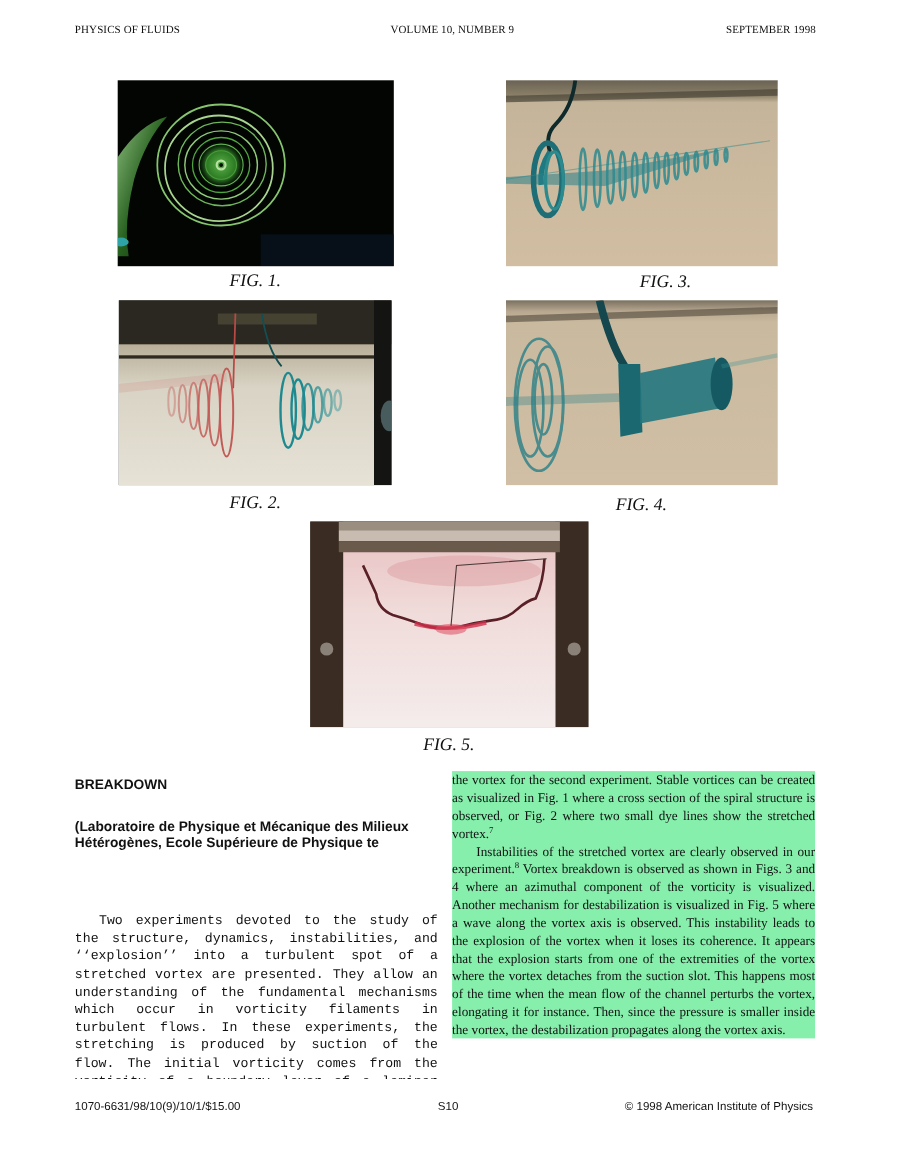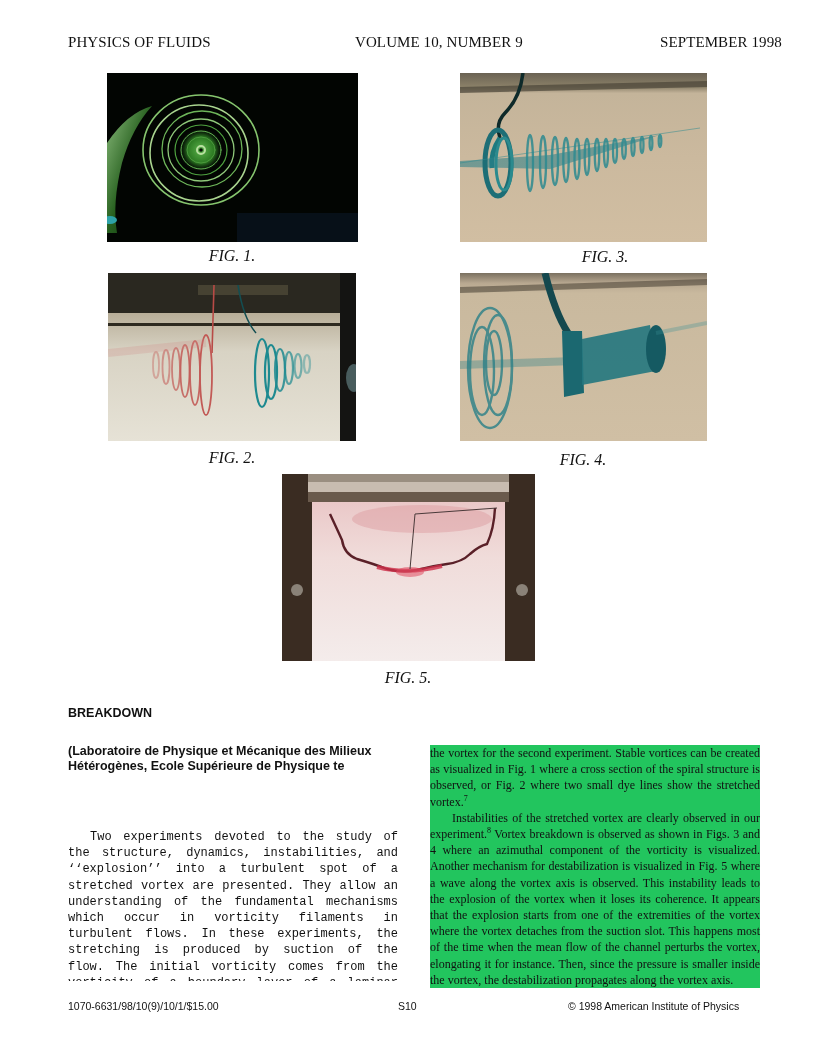--- a/index.html
+++ b/index.html
@@ -1,20 +1,20 @@
 <!DOCTYPE html>
 <html><head>
 <meta charset="utf-8">
 <style>
   html, body { margin:0; padding:0; background:#fff; }
   body { width:816px; height:1056px; position:relative; overflow:hidden; color:#111; }
   .serif { font-family: "Liberation Serif", "DejaVu Serif", serif; }
   .sans { font-family: "Liberation Sans", "DejaVu Sans", sans-serif; }
   .abs { position:absolute; }
-  .hdr { top:34px; font-size:15px; letter-spacing:0.1px; }
+  .hdr { top:22px; font-size:10px; letter-spacing:0.1px; }
   .fig { position:absolute; overflow:hidden; }
   .fig svg { display:block; width:100%; height:100%; }
   .cap { position:absolute; font-size:16px; text-align:center; width:120px;font-style:italic; }
   .title { left:68px; top:706px; width:330px; font-size:12.5px; font-weight:bold; line-height:15px; }
   .byline { left:68px; top:744px; width:340px; font-size:12.5px; font-weight:bold; line-height:14.8px; }
   .col { font-size:12px; line-height:16.2px; text-align:justify; }
   .col p { margin:0; }
   .ind { text-indent:22px; }
   sup { font-size:8px; line-height:0; }
   .foot { top:1000px; font-size:10.5px; }
@@ -176,20 +176,20 @@
 </div>
 <div class="abs byline sans">
   <div>(Laboratoire de Physique et Mécanique des Milieux</div>
   <div>Hétérogènes, Ecole Supérieure de Physique te</div>
 </div>
 
 <div class="abs col serif" style="left:68px; top:829px; width:330px; height:152px; overflow:hidden;font-family:Liberation Mono, monospace;">
   <p class="ind"><span>Two experiments devoted to the study of the structure, dynamics, instabilities, and ‘‘explosion’’ into a turbulent spot of a stretched vortex are presented. They allow an understanding of the fundamental mechanisms which occur in vorticity filaments in turbulent flows. In these experiments, the stretching is produced by suction of the flow. The initial vorticity comes from the vorticity of a boundary layer of a laminar flow in a water channel for the first experiment,</span><sup>6</sup><span> and from the rotation of two disks at each of the extremities of</span></p>
 </div>
 
-<div class="abs col serif" style="left:430px; top:701px; width:330px; background:#22c55e;margin-top:44px;">
+<div class="abs col serif" style="left:411px; top:701px; width:330px; background:#86efac;">
   <p><span>the vortex for the second experiment. Stable vortices can be created as visualized in Fig. 1 where a cross section of the spiral structure is observed, or Fig. 2 where two small dye lines show the stretched vortex.</span><sup>7</sup></p>
   <p class="ind"><span>Instabilities of the stretched vortex are clearly observed in our experiment.</span><sup>8</sup><span> Vortex breakdown is observed as shown in Figs. 3 and 4 where an azimuthal component of the vorticity is visualized. Another mechanism for destabilization is visualized in Fig. 5 where a wave along the vortex axis is observed. This instability leads to the explosion of the vortex when it loses its coherence. It appears that the explosion starts from one of the extremities of the vortex where the vortex detaches from the suction slot. This happens most of the time when the mean flow of the channel perturbs the vortex, elongating it for instance. Then, since the pressure is smaller inside the vortex, the destabilization propagates along the vortex axis.</span></p>
 </div>
 
 <div class="abs foot sans" style="left:68px;">1070-6631/98/10(9)/10/1/$15.00</div>
 <div class="abs foot sans" style="left:398px;">S10</div>
 <div class="abs foot sans" style="left:568px;">© 1998 American Institute of Physics</div>
 
 </body></html>

